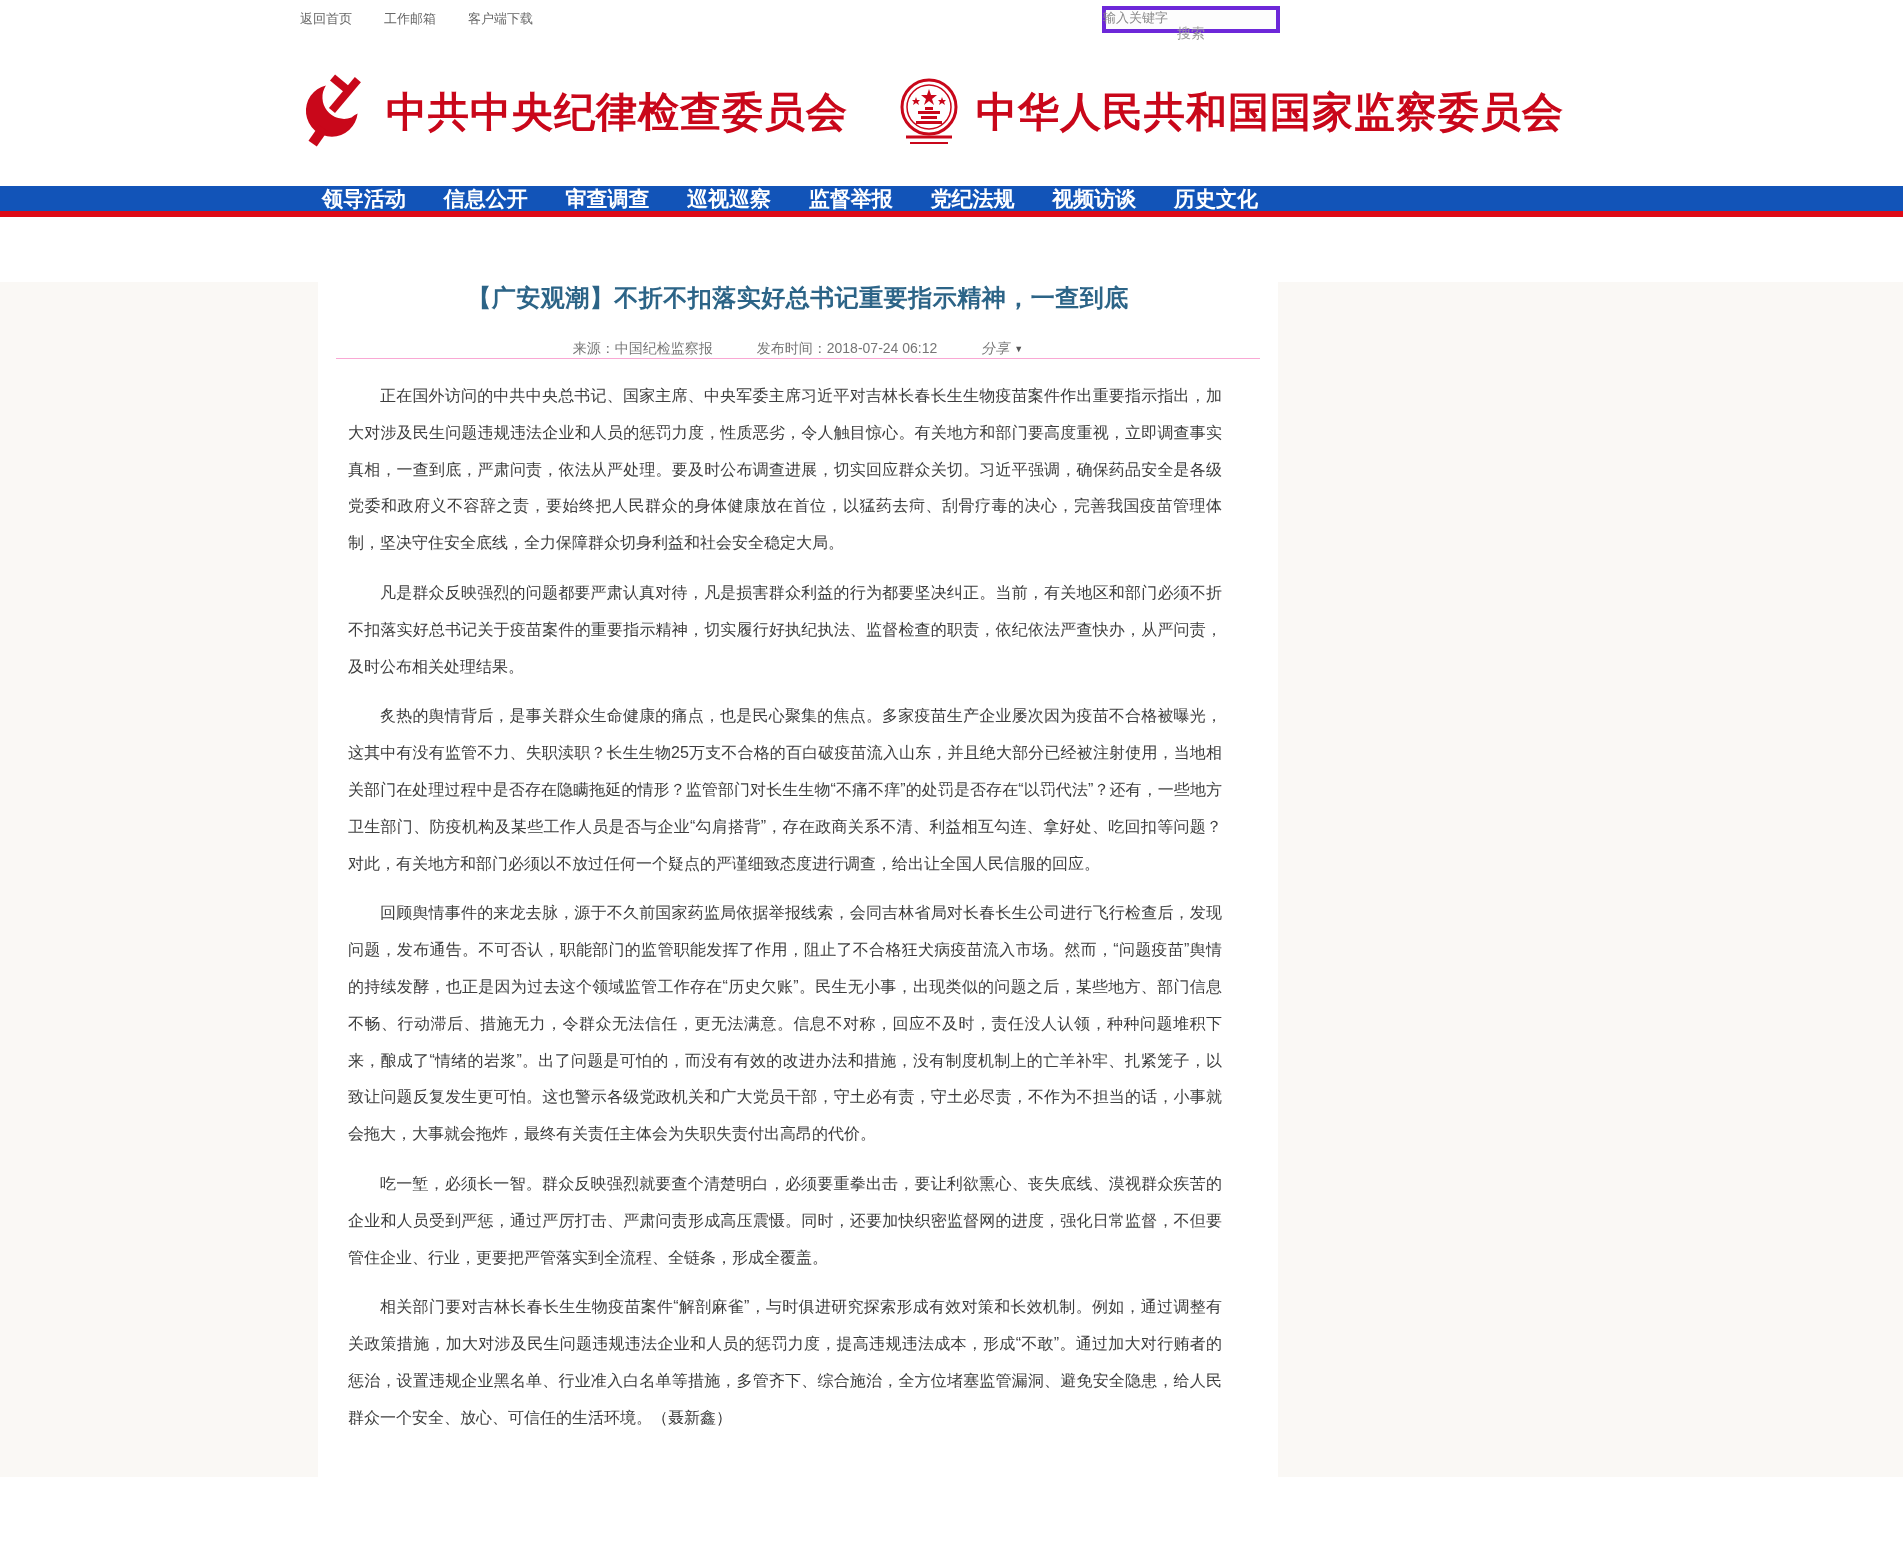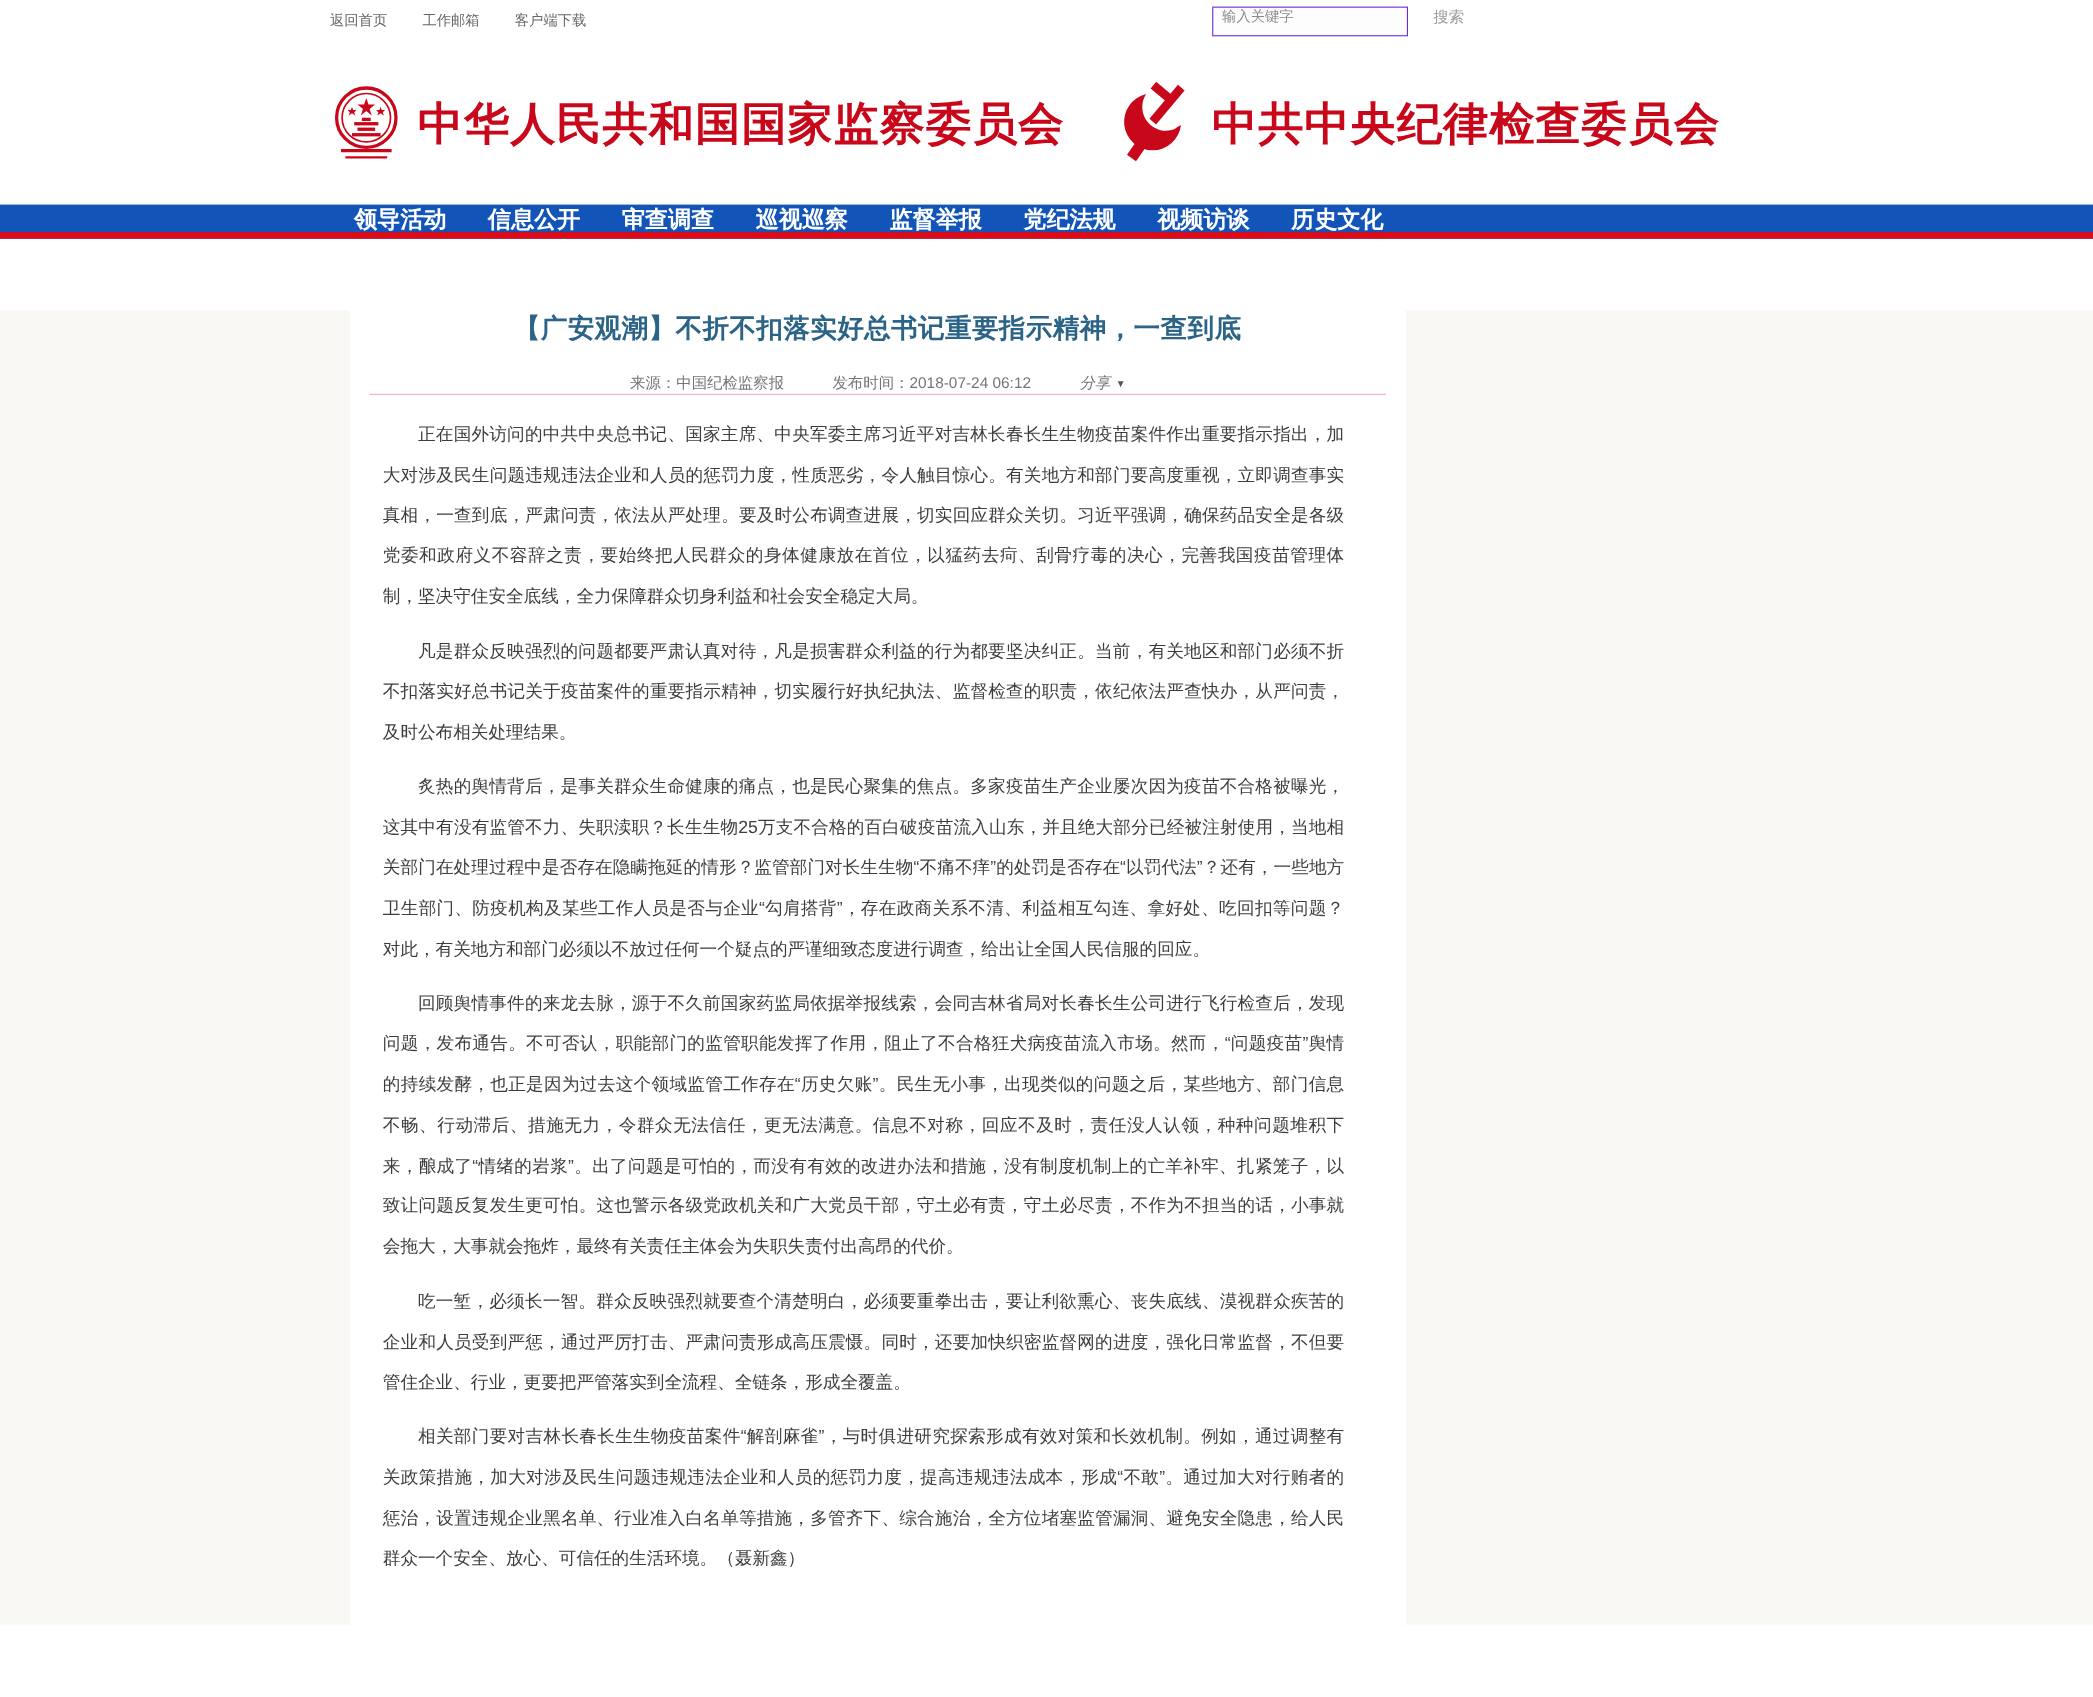--- a/index.html
+++ b/index.html
@@ -4,22 +4,22 @@
 <style>
   * { box-sizing: border-box; margin: 0; padding: 0; }
   html,body { width: 1903px; background: #ffffff; font-family: "Liberation Sans", sans-serif; }
   .container { width: 980px; margin-left: 300px; }
 
   
   .topbar { height: 38px; background: #fff; }
   .topbar-inner { display: flex; align-items: center; height: 38px; }
   .top-links { display: flex; gap: 32px; }
   .top-links a { font-size: 13px; color: #666; text-decoration: none; cursor: pointer; }
-  .searchbox { margin-left: auto; display: flex; align-items: flex-start; width: 178px; height: 27px;
-               border: 1px solid #6d28d9; background: #fdfdfd; }
+  .searchbox { margin-left: auto; display: flex; align-items: center; width: 178px; height: 27px;
+               border: 4px solid #6d28d9; background: #fdfdfd; flex-direction: column; }
   .searchbox input { flex: 1; border: none; outline: none; background: transparent; font-size: 13px;
                      color: #333; padding: 0 8px; font-family: "Liberation Sans", sans-serif; }
   .searchbox input::placeholder { color: #8a8a8a; }
   .search-btn { font-size: 14px; color: #9a9a9a; padding: 0 8px; cursor: pointer; white-space: nowrap; }
 
   
   .masthead { height: 148px; background: #fff; }
   .masthead-inner { display: flex; align-items: center; height: 148px; gap: 48px; }
   .logo-group { display: flex; align-items: center; gap: 14px; }
   .org-name { font-family: "Liberation Serif", serif; font-weight: bold; font-size: 41px;
@@ -65,46 +65,46 @@
       <input type="text" placeholder="输入关键字" style="">
       <span class="search-btn">搜索</span>
     </div>
   </div>
 </div>
 
 <div class="masthead">
   <div class="container masthead-inner">
     <div class="logo-group">
       <span>
+        <svg width="72" height="82" viewBox="0 0 100 110">
+          <path fill="#c9071a" fill-rule="evenodd" d="M80 60a36 36 0 1 1-44-39 30 30 0 0 0 35.5 44.5A36 36 0 0 1 80 60z"></path>
+          <rect fill="#c9071a" x="57" y="6" width="11" height="56" transform="rotate(40 62 34)"></rect>
+          <rect fill="#c9071a" x="42" y="14" width="30" height="11" transform="rotate(40 57 19)"></rect>
+          <rect fill="#c9071a" x="18" y="78" width="14" height="26" transform="rotate(35 25 91)"></rect>
+        </svg>
+      </span>
+      <span class="org-name">中共中央纪律检查委员会</span>
+    </div>
+    <div class="logo-group">
+      <span>
         <svg width="66" height="86" viewBox="0 0 66 86">
           <circle cx="33" cy="40" r="27" fill="none" stroke="#c9071a" stroke-width="3"></circle>
           <circle cx="33" cy="40" r="22" fill="none" stroke="#c9071a" stroke-width="1.5"></circle>
           <polygon fill="#c9071a" points="33,22 35,28 41,28 36,32 38,38 33,34 28,38 30,32 25,28 31,28"></polygon>
           <polygon fill="#c9071a" points="20,30 21,33 24,33 22,35 23,38 20,36 17,38 18,35 16,33 19,33"></polygon>
           <polygon fill="#c9071a" points="46,30 47,33 50,33 48,35 49,38 46,36 43,38 44,35 42,33 45,33"></polygon>
           <rect fill="#c9071a" x="22" y="44" width="22" height="3"></rect>
           <rect fill="#c9071a" x="25" y="49" width="16" height="3"></rect>
           <rect fill="#c9071a" x="20" y="54" width="26" height="3"></rect>
           <rect fill="#c9071a" x="29" y="40" width="8" height="3"></rect>
           <path d="M10 70 L56 70" stroke="#c9071a" stroke-width="3"></path>
           <path d="M14 76 L52 76" stroke="#c9071a" stroke-width="2"></path>
         </svg>
       </span>
       <span class="org-name">中华人民共和国国家监察委员会</span>
-    </div>
-    <div class="logo-group">
-      <span>
-        <svg width="72" height="82" viewBox="0 0 100 110">
-          <path fill="#c9071a" fill-rule="evenodd" d="M80 60a36 36 0 1 1-44-39 30 30 0 0 0 35.5 44.5A36 36 0 0 1 80 60z"></path>
-          <rect fill="#c9071a" x="57" y="6" width="11" height="56" transform="rotate(40 62 34)"></rect>
-          <rect fill="#c9071a" x="42" y="14" width="30" height="11" transform="rotate(40 57 19)"></rect>
-          <rect fill="#c9071a" x="18" y="78" width="14" height="26" transform="rotate(35 25 91)"></rect>
-        </svg>
-      </span>
-      <span class="org-name">中共中央纪律检查委员会</span>
     </div>
   </div>
 </div>
 
 <nav class="mainnav">
   <div class="container nav-inner">
     <a>领导活动</a>
     <a>信息公开</a>
     <a>审查调查</a>
     <a>巡视巡察</a>

